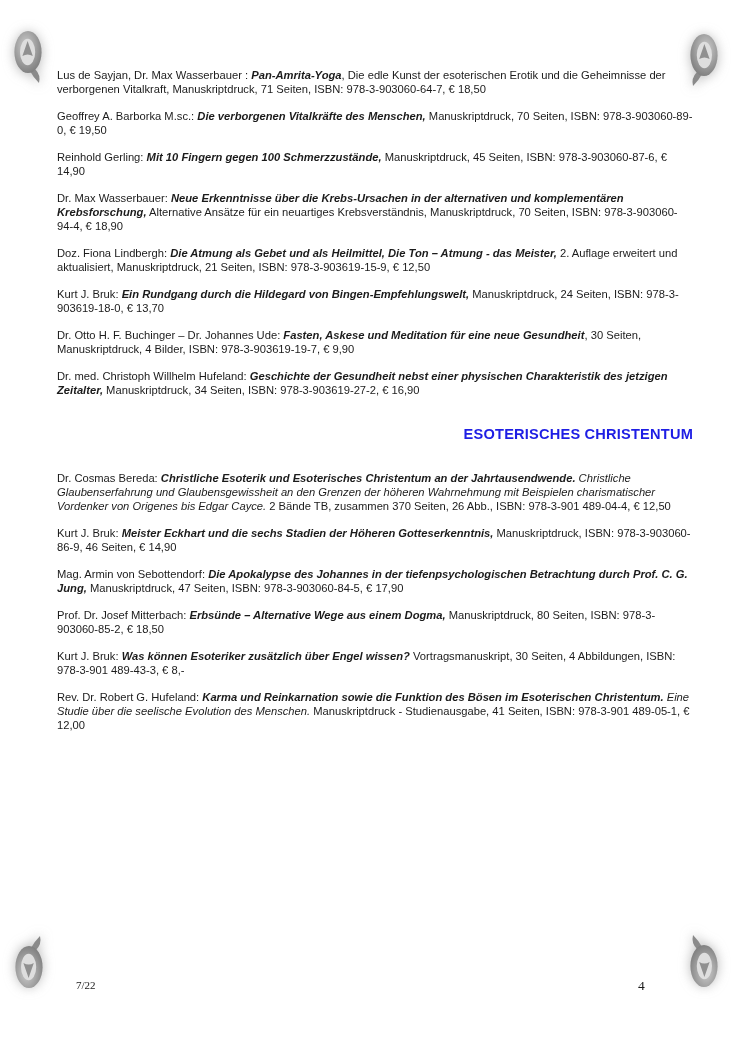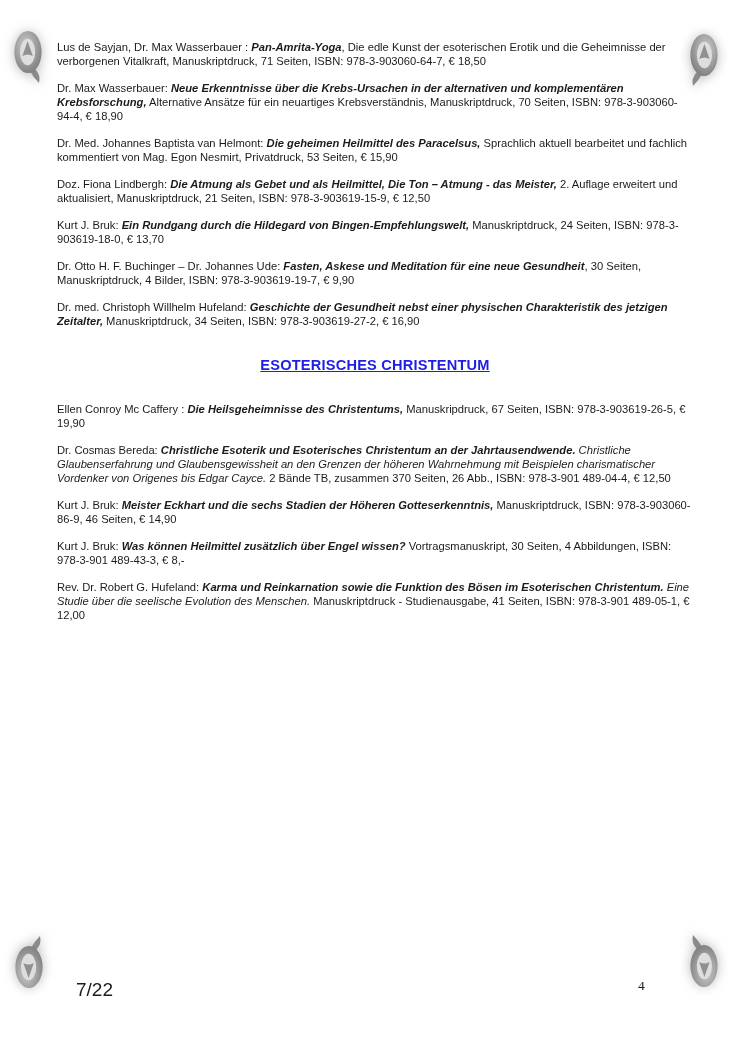--- a/index.html
+++ b/index.html
@@ -5,42 +5,41 @@
   html,body{margin:0;padding:0;}
   body{
     width:738px;height:1044px;
     background:#ffffff;
     position:relative;
     overflow:hidden;
     font-family:"Liberation Sans",sans-serif;
   }
   .page{position:absolute;inset:0;background:#ffffff;}
   .content{
-    position:absolute;left:57px;top:40px;width:636px;
+    position:absolute;left:57px;top:68px;width:636px;
     color:#1b1b1b;
     font-size:11.2px;line-height:14px;
   }
   .entry{margin:0 0 13px 0;}
   .seg-r{font-weight:normal;font-style:normal;}
   .seg-bi{font-weight:bold;font-style:italic;}
   .seg-i{font-style:italic;}
   .heading{
     margin:27px 0 27px 0;
-    text-align:center;
+    text-align:right;
     font-size:14.6px;
     line-height:20px;
     font-weight:bold;
     color:#1e1ee4;
-    text-decoration:underline;
     letter-spacing:0.2px;
   }
   .footer-left{
     position:absolute;left:76px;top:979px;
-    font-family:Liberation Sans, sans-serif;
-    font-size:19px;color:#1b1b1b;
+    font-family:Liberation Serif, serif;
+    font-size:11px;color:#1b1b1b;
   }
   .footer-right{
     position:absolute;left:638px;top:978px;
     font-family:"Liberation Serif",serif;
     font-size:13.5px;color:#1b1b1b;
   }
   .ornament{
     position:absolute;width:30px;height:54px;
     filter:drop-shadow(0 1px 6px rgba(125,125,125,0.55));
   }
@@ -115,35 +114,37 @@
       <path d="M21 40 Q27 46 25 54 Q19 48 16 42 Z" fill="#8a8a8a"></path>
       <ellipse cx="14" cy="23" rx="13.6" ry="21" fill="url(#og4)"></ellipse>
       <ellipse cx="13.6" cy="23" rx="7.6" ry="13.2" fill="#dedede"></ellipse>
       <path d="M13.6 12 L18.8 27 Q13.6 24 8.4 27 Z" fill="#909090"></path>
     </svg>
   </div>
 
   <main class="content">
     <section>
         <p class="entry"><span class="seg-r">Lus de Sayjan, Dr. Max Wasserbauer : </span><span class="seg-bi">Pan-Amrita-Yoga</span><span class="seg-r">, Die edle Kunst der esoterischen Erotik und die Geheimnisse der verborgenen Vitalkraft, Manuskriptdruck, 71 Seiten, ISBN: 978-3-903060-64-7, € 18,50</span></p>
+        <p class="entry"><span class="seg-r">Geoffrey A. Barborka M.sc.: </span><span class="seg-bi">Die verborgenen Vitalkräfte des Menschen,</span><span class="seg-r"> Manuskriptdruck, 70 Seiten, ISBN: 978-3-903060-89-0, € 19,50</span></p>
+        <p class="entry"><span class="seg-r">Reinhold Gerling: </span><span class="seg-bi">Mit 10 Fingern gegen 100 Schmerzzustände,</span><span class="seg-r"> Manuskriptdruck, 45 Seiten, ISBN: 978-3-903060-87-6, € 14,90</span></p>
         <p class="entry"><span class="seg-r">Dr. Max Wasserbauer: </span><span class="seg-bi">Neue Erkenntnisse über die Krebs-Ursachen in der alternativen und komplementären Krebsforschung,</span><span class="seg-r"> Alternative Ansätze für ein neuartiges Krebsverständnis, Manuskriptdruck, 70 Seiten, ISBN: 978-3-903060-94-4, € 18,90</span></p>
-        <p class="entry"><span class="seg-r">Dr. Med. Johannes Baptista van Helmont: </span><span class="seg-bi">Die geheimen Heilmittel des Paracelsus,</span><span class="seg-r"> Sprachlich aktuell bearbeitet und fachlich kommentiert von Mag. Egon Nesmirt, Privatdruck, 53 Seiten, € 15,90</span></p>
         <p class="entry"><span class="seg-r">Doz. Fiona Lindbergh: </span><span class="seg-bi">Die Atmung als Gebet und als Heilmittel, Die Ton – Atmung - das Meister,</span><span class="seg-r"> 2. Auflage erweitert und aktualisiert, Manuskriptdruck, 21 Seiten, ISBN: 978-3-903619-15-9, € 12,50</span></p>
         <p class="entry"><span class="seg-r">Kurt J. Bruk: </span><span class="seg-bi">Ein Rundgang durch die Hildegard von Bingen-Empfehlungswelt,</span><span class="seg-r"> Manuskriptdruck, 24 Seiten, ISBN: 978-3-903619-18-0, € 13,70</span></p>
         <p class="entry"><span class="seg-r">Dr. Otto H. F. Buchinger – Dr. Johannes Ude: </span><span class="seg-bi">Fasten, Askese und Meditation für eine neue Gesundheit</span><span class="seg-r">, 30 Seiten, Manuskriptdruck, 4 Bilder, ISBN: 978-3-903619-19-7, € 9,90</span></p>
         <p class="entry"><span class="seg-r">Dr. med. Christoph Willhelm Hufeland: </span><span class="seg-bi">Geschichte der Gesundheit nebst einer physischen Charakteristik des jetzigen Zeitalter,</span><span class="seg-r"> Manuskriptdruck, 34 Seiten, ISBN: 978-3-903619-27-2, € 16,90</span></p>
       </section>
 
     <h1 class="heading">ESOTERISCHES CHRISTENTUM</h1>
 
     <section>
-        <p class="entry"><span class="seg-r">Ellen Conroy Mc Caffery : </span><span class="seg-bi">Die Heilsgeheimnisse des Christentums,</span><span class="seg-r"> Manuskripdruck, 67 Seiten, ISBN: 978-3-903619-26-5, € 19,90</span></p>
         <p class="entry"><span class="seg-r">Dr. Cosmas Bereda: </span><span class="seg-bi">Christliche Esoterik und Esoterisches Christentum an der Jahrtausendwende.</span><span class="seg-i"> Christliche Glaubenserfahrung und Glaubensgewissheit an den Grenzen der höheren Wahrnehmung mit Beispielen charismatischer Vordenker von Origenes bis Edgar Cayce.</span><span class="seg-r"> 2 Bände TB, zusammen 370 Seiten, 26 Abb., ISBN: 978-3-901 489-04-4, € 12,50</span></p>
         <p class="entry"><span class="seg-r">Kurt J. Bruk: </span><span class="seg-bi">Meister Eckhart und die sechs Stadien der Höheren Gotteserkenntnis,</span><span class="seg-r"> Manuskriptdruck, ISBN: 978-3-903060-86-9, 46 Seiten, € 14,90</span></p>
-        <p class="entry"><span class="seg-r">Kurt J. Bruk: </span><span class="seg-bi">Was können  Heilmittel zusätzlich über Engel wissen?</span><span class="seg-r"> Vortragsmanuskript, 30 Seiten, 4 Abbildungen, ISBN: 978-3-901 489-43-3, € 8,-</span></p>
+        <p class="entry"><span class="seg-r">Mag.  Armin von Sebottendorf: </span><span class="seg-bi">Die Apokalypse des Johannes in der tiefenpsychologischen Betrachtung durch Prof. C. G. Jung,</span><span class="seg-r"> Manuskriptdruck, 47 Seiten, ISBN: 978-3-903060-84-5, € 17,90</span></p>
+        <p class="entry"><span class="seg-r">Prof. Dr. Josef Mitterbach: </span><span class="seg-bi">Erbsünde – Alternative Wege aus einem Dogma,</span><span class="seg-r"> Manuskriptdruck, 80 Seiten, ISBN: 978-3-903060-85-2, € 18,50</span></p>
+        <p class="entry"><span class="seg-r">Kurt J. Bruk: </span><span class="seg-bi">Was können  Esoteriker zusätzlich über Engel wissen?</span><span class="seg-r"> Vortragsmanuskript, 30 Seiten, 4 Abbildungen, ISBN: 978-3-901 489-43-3, € 8,-</span></p>
         <p class="entry"><span class="seg-r">Rev. Dr. Robert G. Hufeland: </span><span class="seg-bi">Karma und Reinkarnation sowie die Funktion des Bösen im Esoterischen Christentum.</span><span class="seg-i"> Eine Studie über die seelische Evolution des Menschen.</span><span class="seg-r"> Manuskriptdruck - Studienausgabe, 41 Seiten, ISBN: 978-3-901 489-05-1, € 12,00</span></p>
       </section>
   </main>
 
   <div class="footer-left">7/22</div>
 
   <div class="footer-right">4</div>
 
 </div>
 

